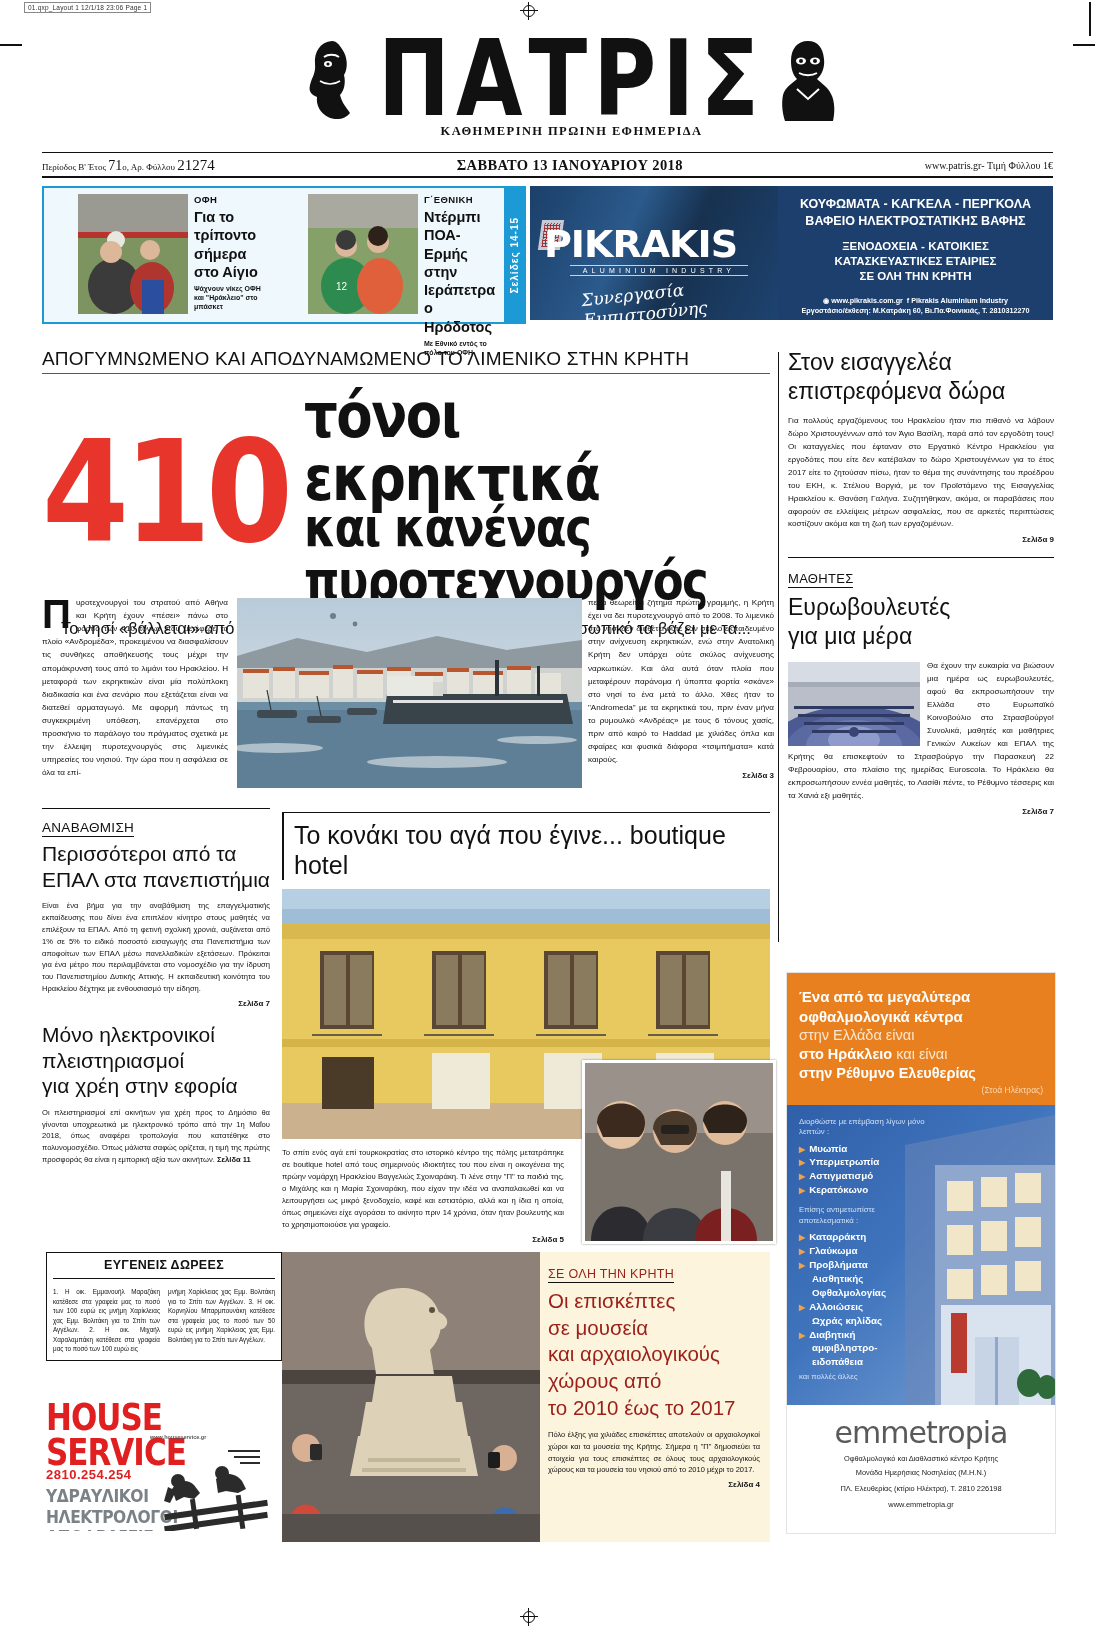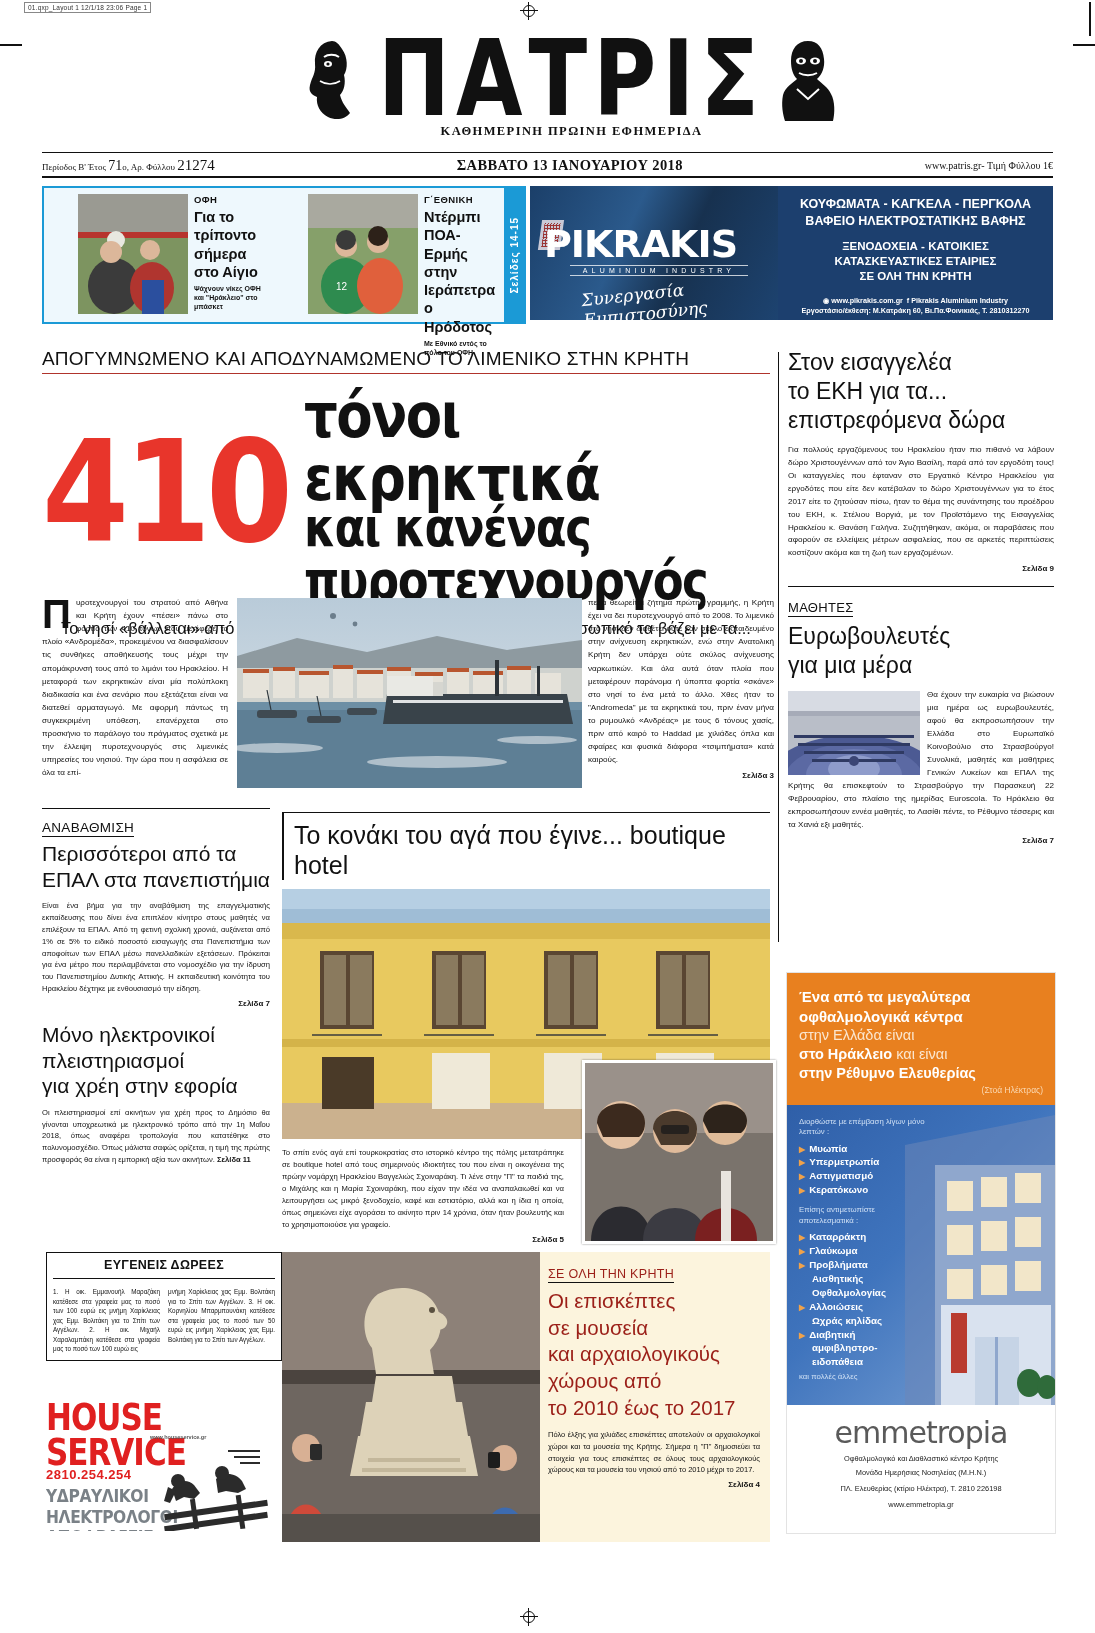--- a/index.html
+++ b/index.html
@@ -399,21 +399,20 @@
     </div>
     <div class="art-col art-c2">
       <span>πεδα θεωρείται ζήτημα πρώτης γραμμής, η Κρήτη έχει να δει πυροτεχνουργό από το 2008. Το λιμενικό στο νησί δεν διαθέτει ούτε καν σκύλο εκπαιδευμένο στην ανίχνευση εκρηκτικών, ενώ στην Ανατολική Κρήτη δεν υπάρχει ούτε σκύλος ανίχνευσης ναρκωτικών. Και όλα αυτά όταν πλοία που μεταφέρουν παράνομα ή ύποπτα φορτία «σκάνε» στο νησί το ένα μετά το άλλο. Χθες ήταν το "Andromeda" με τα εκρηκτικά του, πριν έναν μήνα το ρυμουλκό «Ανδρέας» με τους 6 τόνους χασίς, πριν από καιρό το Haddad  με χιλιάδες όπλα και σφαίρες και φυσικά  διάφορα «τσιμπήματα» κατά καιρούς.</span>
       <div class="pg-ref">Σελίδα 3</div>
     </div>
   </div>
 
   <div class="rail">
     <div>
       <div class="rail-h">Στον εισαγγελέα</div>
-      <div class="rail-h">το ΕΚΗ για τα...</div>
       <div class="rail-h">επιστρεφόμενα δώρα</div>
       <div class="rail-body">Για πολλούς εργαζόμενους του Ηρακλείου  ήταν πιο πιθανό να λάβουν δώρο Χριστουγέννων από τον Άγιο Βασίλη, παρά από τον εργοδότη τους! Οι καταγγελίες που έφταναν στο Εργατικό Κέντρο Ηρακλείου για εργοδότες που είτε δεν κατέβαλαν το δώρο Χριστουγέννων  για το έτος 2017 είτε το ζητούσαν πίσω, ήταν το θέμα της συνάντησης του προέδρου του ΕΚΗ, κ. Στέλιου Βοργιά, με τον Προϊστάμενο  της Εισαγγελίας Ηρακλείου κ. Θανάση Γαλήνα. Συζητήθηκαν, ακόμα, οι παραβάσεις που αφορούν σε ελλείψεις μέτρων ασφαλείας, που σε αρκετές περιπτώσεις κοστίζουν ακόμα και τη  ζωή των εργαζομένων.</div>
       <div class="pg-ref">Σελίδα 9</div>
     </div>
 
     <div class="rail-hr"></div>
 
     <div>
       <div class="rail-kicker">ΜΑΘΗΤΕΣ</div>
       <div class="rail-h">Ευρωβουλευτές</div>

